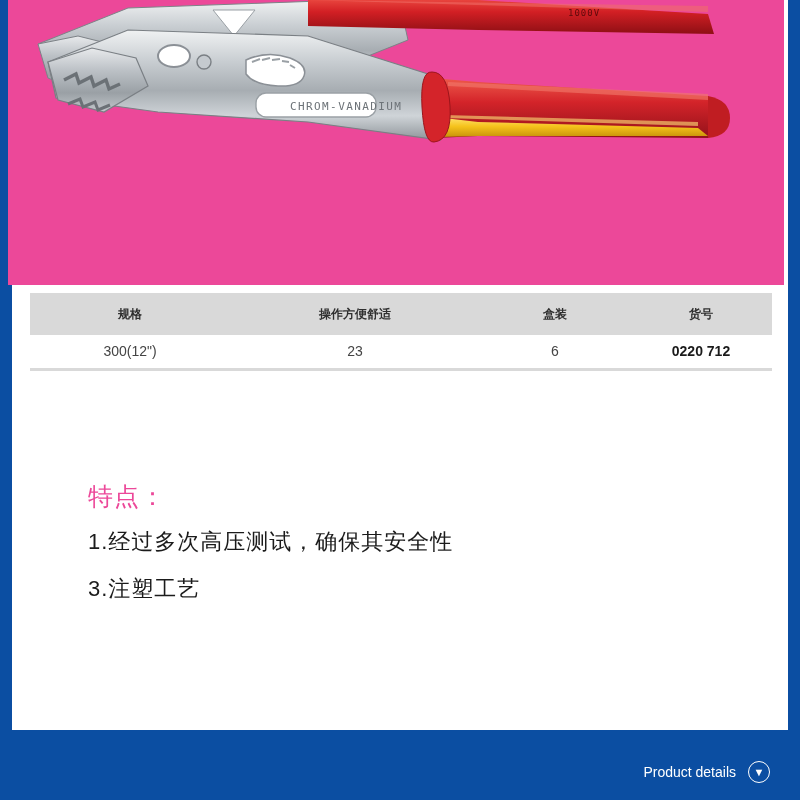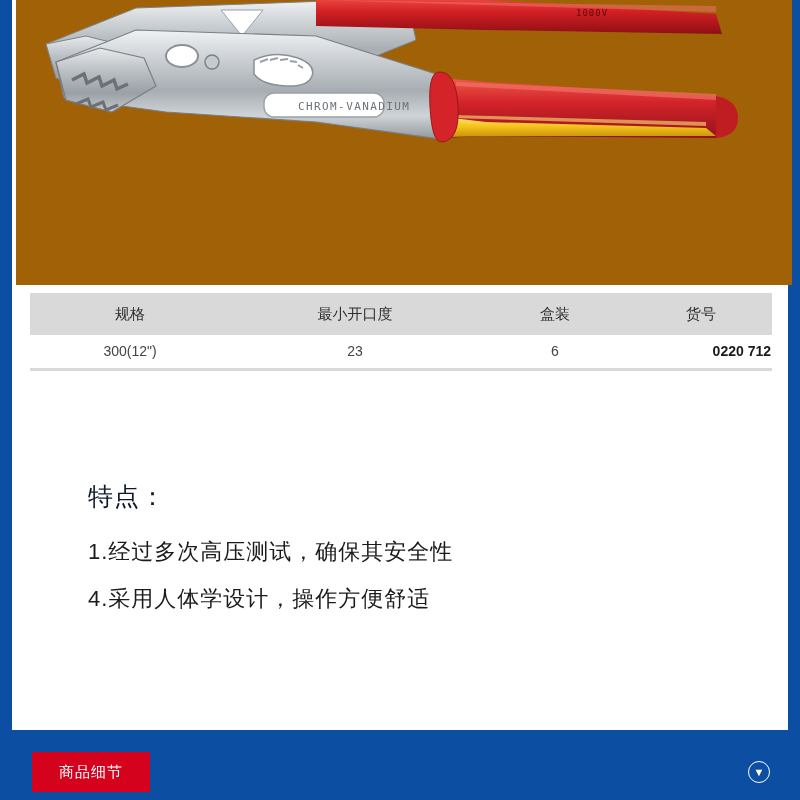--- a/index.html
+++ b/index.html
@@ -23,23 +23,23 @@
     width: 12px;
     height: 730px;
     background: #0b4ea2;
   }
   .edge-bar.left  { left: 0; }
   .edge-bar.right { right: 0; }
 
   
   .hero {
     position: absolute;
-    left: 16px; top: 0;
+    left: 8px; top: 0;
     width: 776px; height: 285px;
-    background: #a16207;
+    background: #ec4899;
     overflow: hidden;
   }
   .hero svg { display: block; }
 
   
   .spec-table {
     position: absolute;
     left: 30px; top: 293px;
     width: 742px;
     border-collapse: collapse;
@@ -53,56 +53,55 @@
   .row-head td {
     background: #f1f1f1;
     height: 62px;
     font-size: 17px;
     color: #3a3a3a;
     border-top: 1px solid #e2e2e2;
   }
   .row-head-cn td {
     background: #d9d9d9;
     height: 42px;
-    font-size: 15px;
+    font-size: 12px;
     color: #2f2f2f;
-    font-weight: normal;
+    font-weight: bold;
   }
   .row-data td {
     background: #ffffff;
     height: 34px;
     font-size: 14px;
     color: #444444;
     border-bottom: 3px solid #d9d9d9;
   }
   .row-data td.code-val {
     font-weight: bold;
     color: #1a1a1a;
     font-size: 14px;
-    text-align: right;
   }
   .col-size  { width: 200px; }
   .col-range { width: 250px; }
   .col-box   { width: 150px; }
   .col-code  { width: 142px; }
   .range-line2 { display: block; }
   .box-icon { display: inline-block; line-height: 0; }
 
   
   .features {
     position: absolute;
     left: 88px; top: 480px;
     width: 660px;
   }
   .feat-title {
     font-family: "DejaVu Sans", sans-serif;
     font-size: 25px;
-    color: #0f172a;
+    color: #ec4899;
     letter-spacing: 1px;
-    margin-bottom: 24px;
+    margin-bottom: 14px;
   }
   .feat-item {
     font-family: Liberation Sans, sans-serif;
     font-size: 22px;
     color: #1b1b1b;
     letter-spacing: 1px;
     margin-bottom: 17px;
     white-space: nowrap;
   }
 
@@ -247,37 +246,37 @@
   <table class="spec-table">
     <colgroup>
       <col class="col-size">
         <col class="col-range">
         <col class="col-box">
         <col class="col-code">
     </colgroup>
     <tbody>
       <tr class="row-head-cn">
         <td>规格</td>
-        <td>最小开口度</td>
+        <td>操作方便舒适</td>
         <td>盒装</td>
         <td>货号</td>
       </tr>
       <tr class="row-data">
         <td>300(12")</td>
         <td>23</td>
         <td>6</td>
         <td class="code-val">0220 712</td>
       </tr>
     </tbody>
   </table>
 
   <div class="features">
     <div class="feat-title">特点：</div>
     <div class="feat-item">1.经过多次高压测试，确保其安全性</div>
-    <div class="feat-item">4.采用人体学设计，操作方便舒适</div>
+    <div class="feat-item">3.注塑工艺</div>
   </div>
 
   <div class="bottom-strip"></div>
   <div class="bottom-bar"></div>
-  <div class="tab-cn">商品细节</div>
+  <div class="tab-en">Product details</div>
   <div class="chevron-btn">▼</div>
 
 </div>
 
 </body></html>

